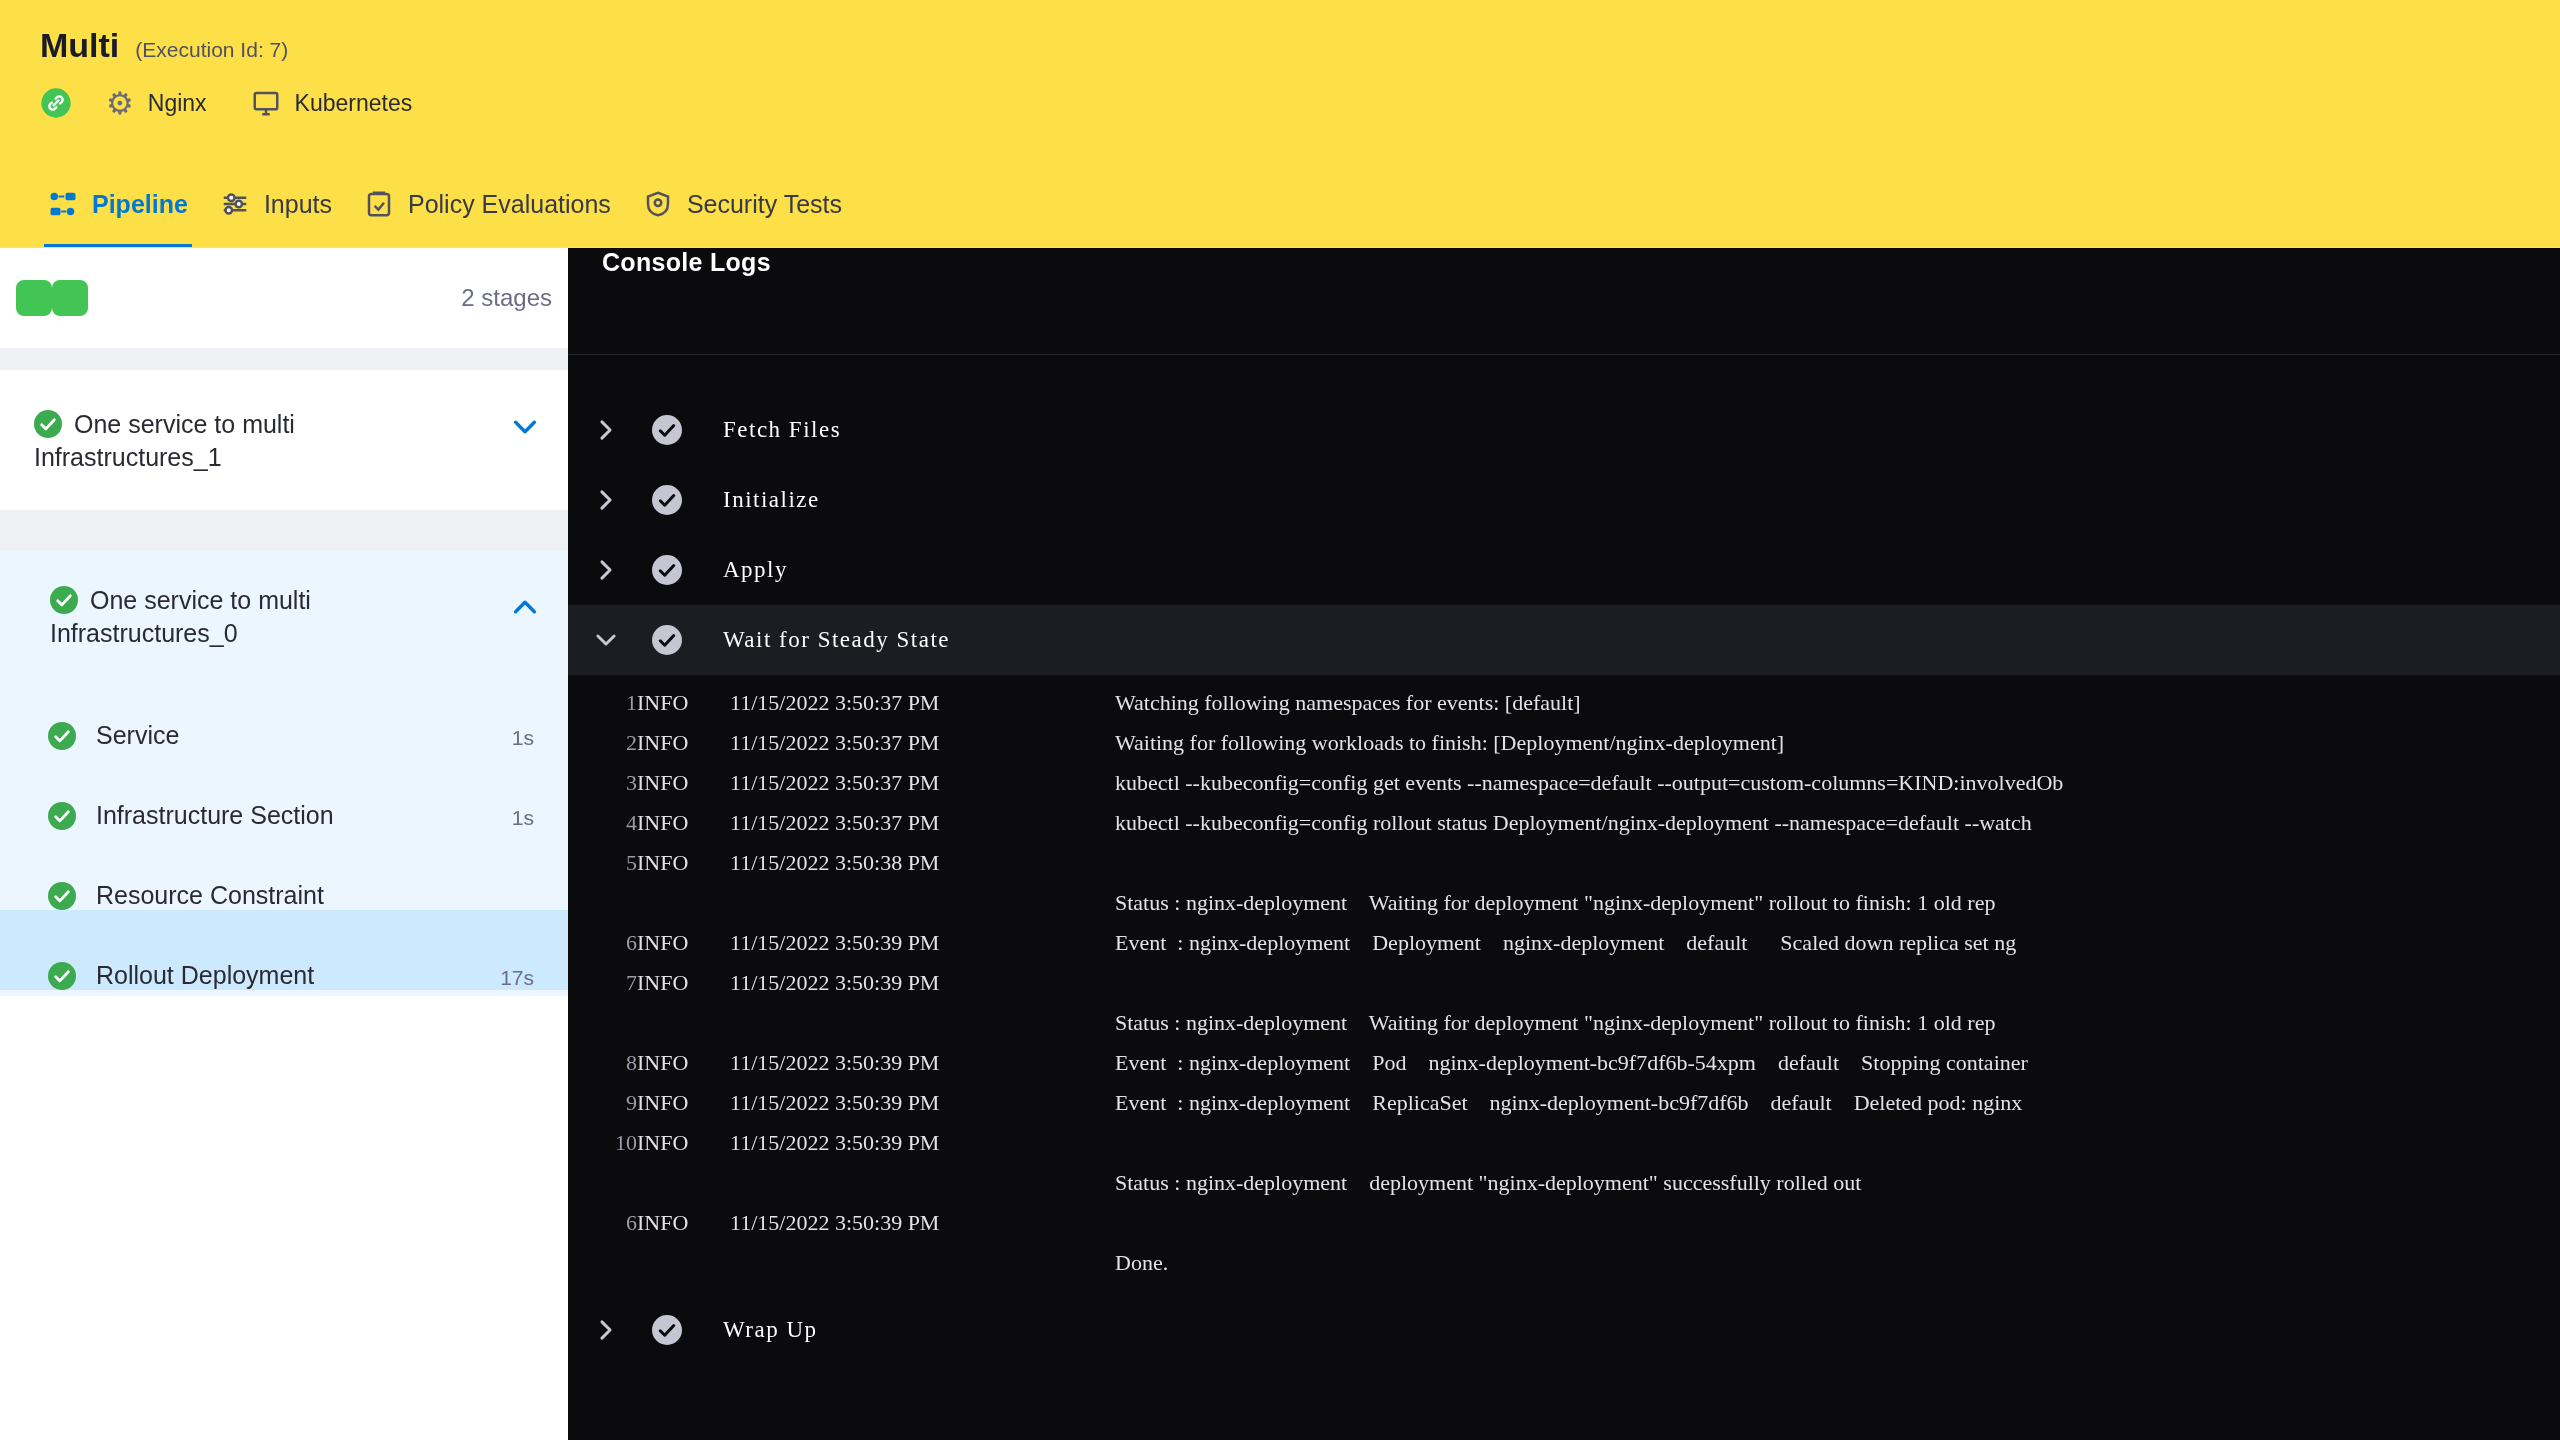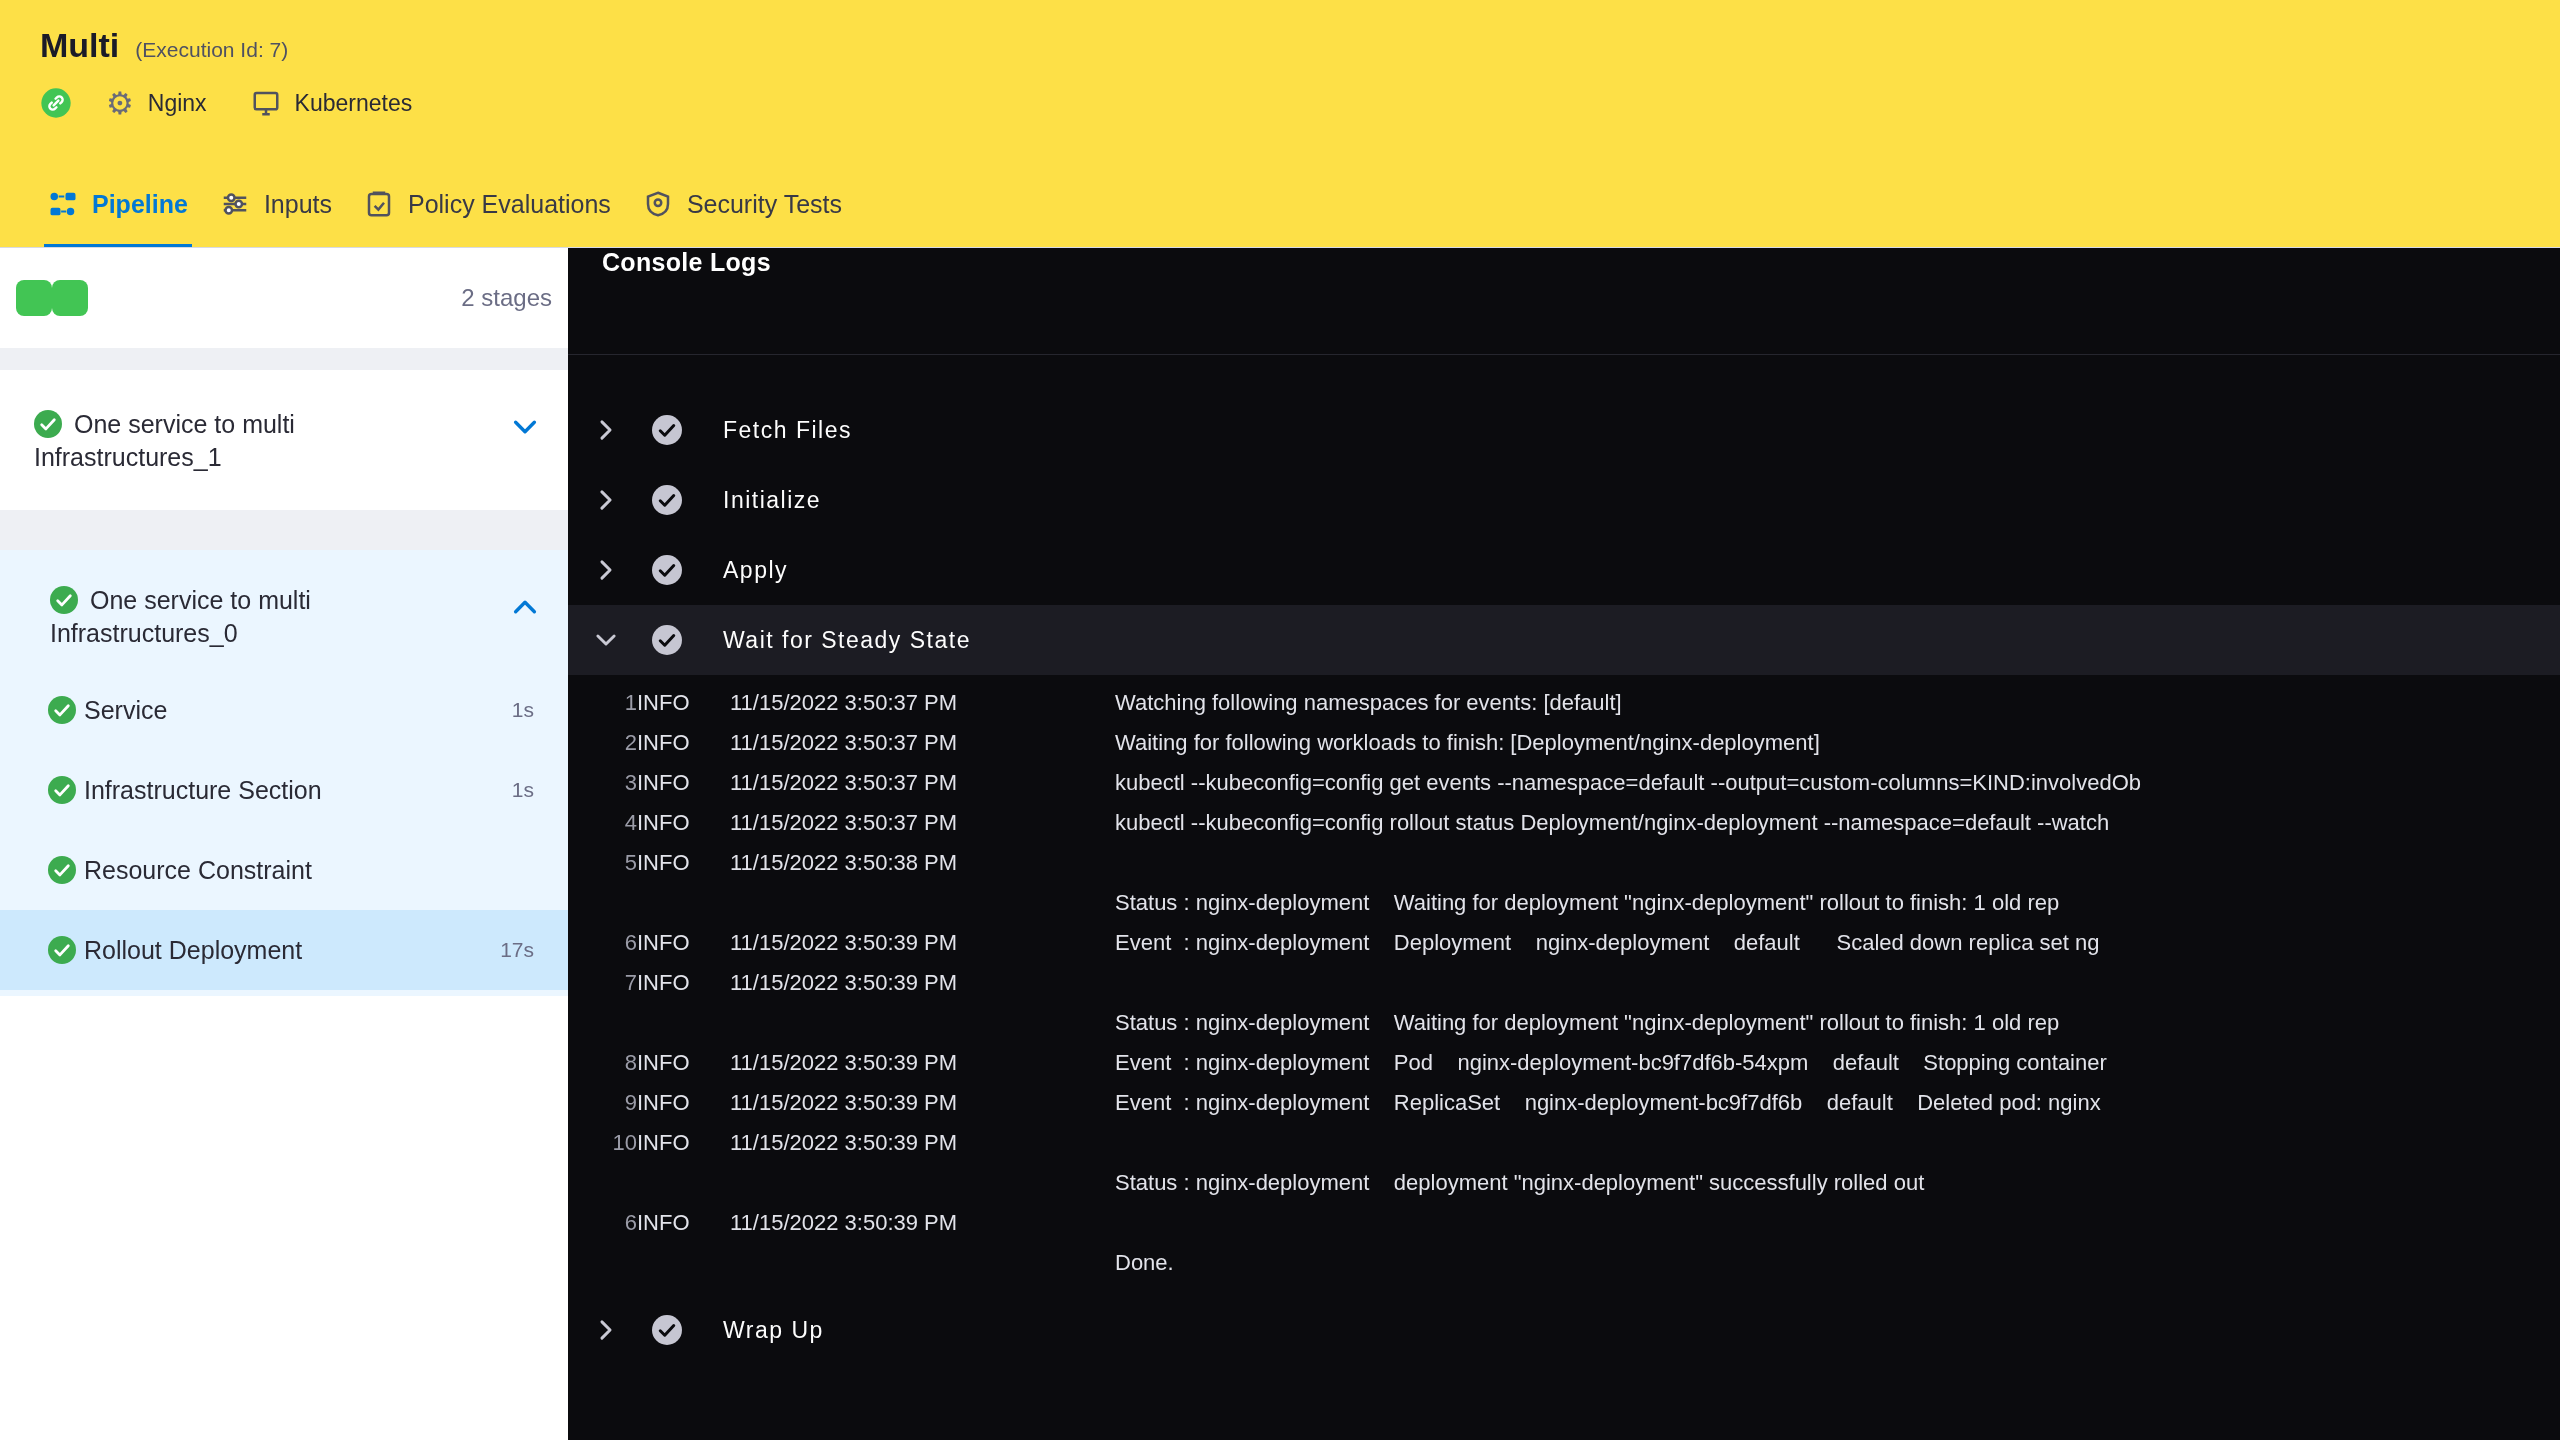--- a/index.html
+++ b/index.html
@@ -34,32 +34,32 @@
   .stage-count{margin-left:auto;font-size:24px;color:#6b6d85}
   .gap{height:22px;background:#eef0f4;flex:none}
   .gap.wide{height:40px}
   .stage-card{position:relative;padding:38px 92px 36px 34px;background:#fff}
   .stage-group{background:var(--expanded-stage-bg,#ebf6ff);padding-bottom:6px}
   .group-header{position:relative;padding:34px 92px 20px 50px}
   .stage-title{font-size:25px;line-height:33px;color:#2a2a35}
   .stage-title .check{display:inline-block;vertical-align:-5px;margin-right:12px}
   .chevron-btn{position:absolute;right:28px;top:42px;width:30px;height:30px;cursor:pointer}
   .chevron-btn svg{width:30px;height:30px;display:block}
-  .stage-step{height:80px;display:flex;align-items:center;padding:0 34px 0 48px;gap:8px;cursor:pointer}
+  .stage-step{height:80px;display:flex;align-items:flex-end;padding:0 34px 0 48px;gap:20px;cursor:pointer}
   .stage-step.selected{background:var(--selected-step-bg,#cde9fd)}
   .step-name{font-size:25px;color:#2a2a35}
   .duration{margin-left:auto;font-size:21px;color:#6b6d85}
   .check{width:28px;height:28px;flex:none}
   .check svg{width:100%;height:100%;display:block}
 
   
   .console{flex:1;background:var(--console-bg,#0b0b0e);display:flex;flex-direction:column;overflow:hidden}
   .console-header{height:107px;flex:none;display:flex;padding:0 34px;border-bottom:1px solid #26262e}
   .console-title{font-size:25px;font-weight:700;color:#fff;letter-spacing:.3px}
-  .console-body{flex:1;overflow:hidden;padding-top:40px;font-family:Liberation Sans, sans-serif;font-size:22px;color:#e2e3ea}
+  .console-body{flex:1;overflow:hidden;padding-top:40px;font-family:Liberation Serif, serif;font-size:22px;color:#e2e3ea}
   .cstep{height:70px;display:flex;align-items:center;cursor:pointer}
   .cstep.highlight{background:#1c1c23}
   .cchev{width:26px;height:26px;margin-left:25px;flex:none}
   .cchev svg{width:26px;height:26px;display:block}
   .ccheck{width:30px;height:30px;margin-left:33px;flex:none}
   .ccheck svg{width:30px;height:30px;display:block}
   .clabel{margin-left:41px;font-size:23px;letter-spacing:1.5px;color:#fdfdfd}
   .logs{margin-top:8px}
   .log-row{display:flex;line-height:40px;white-space:pre}
   .log-n{width:69px;flex:none;text-align:right;color:#9b9ca8}

